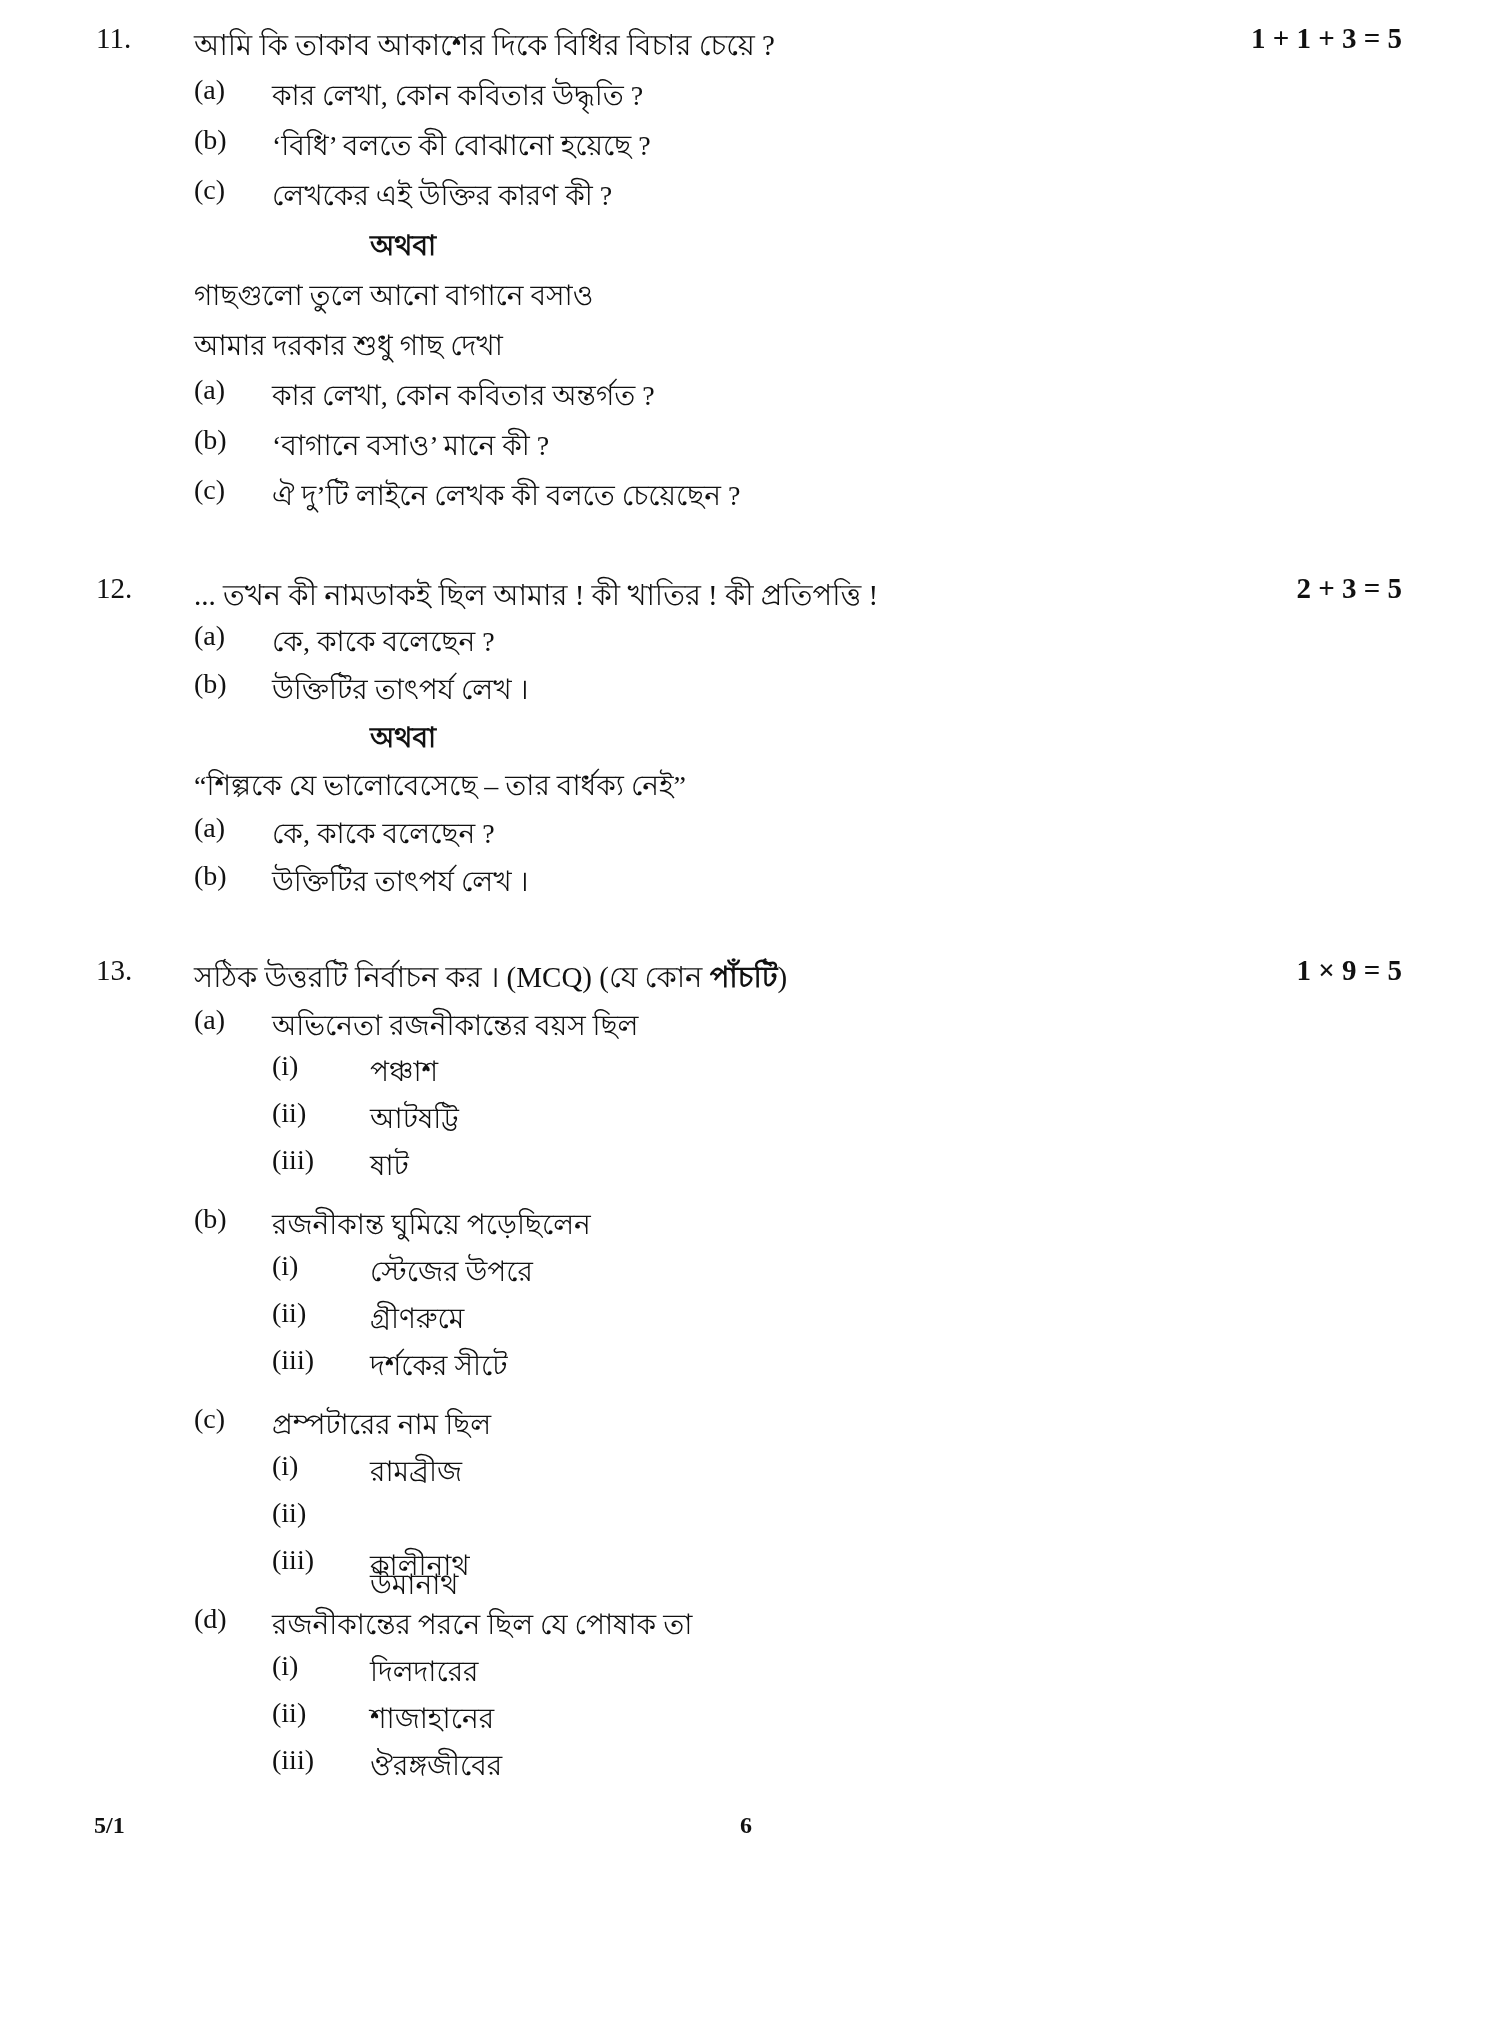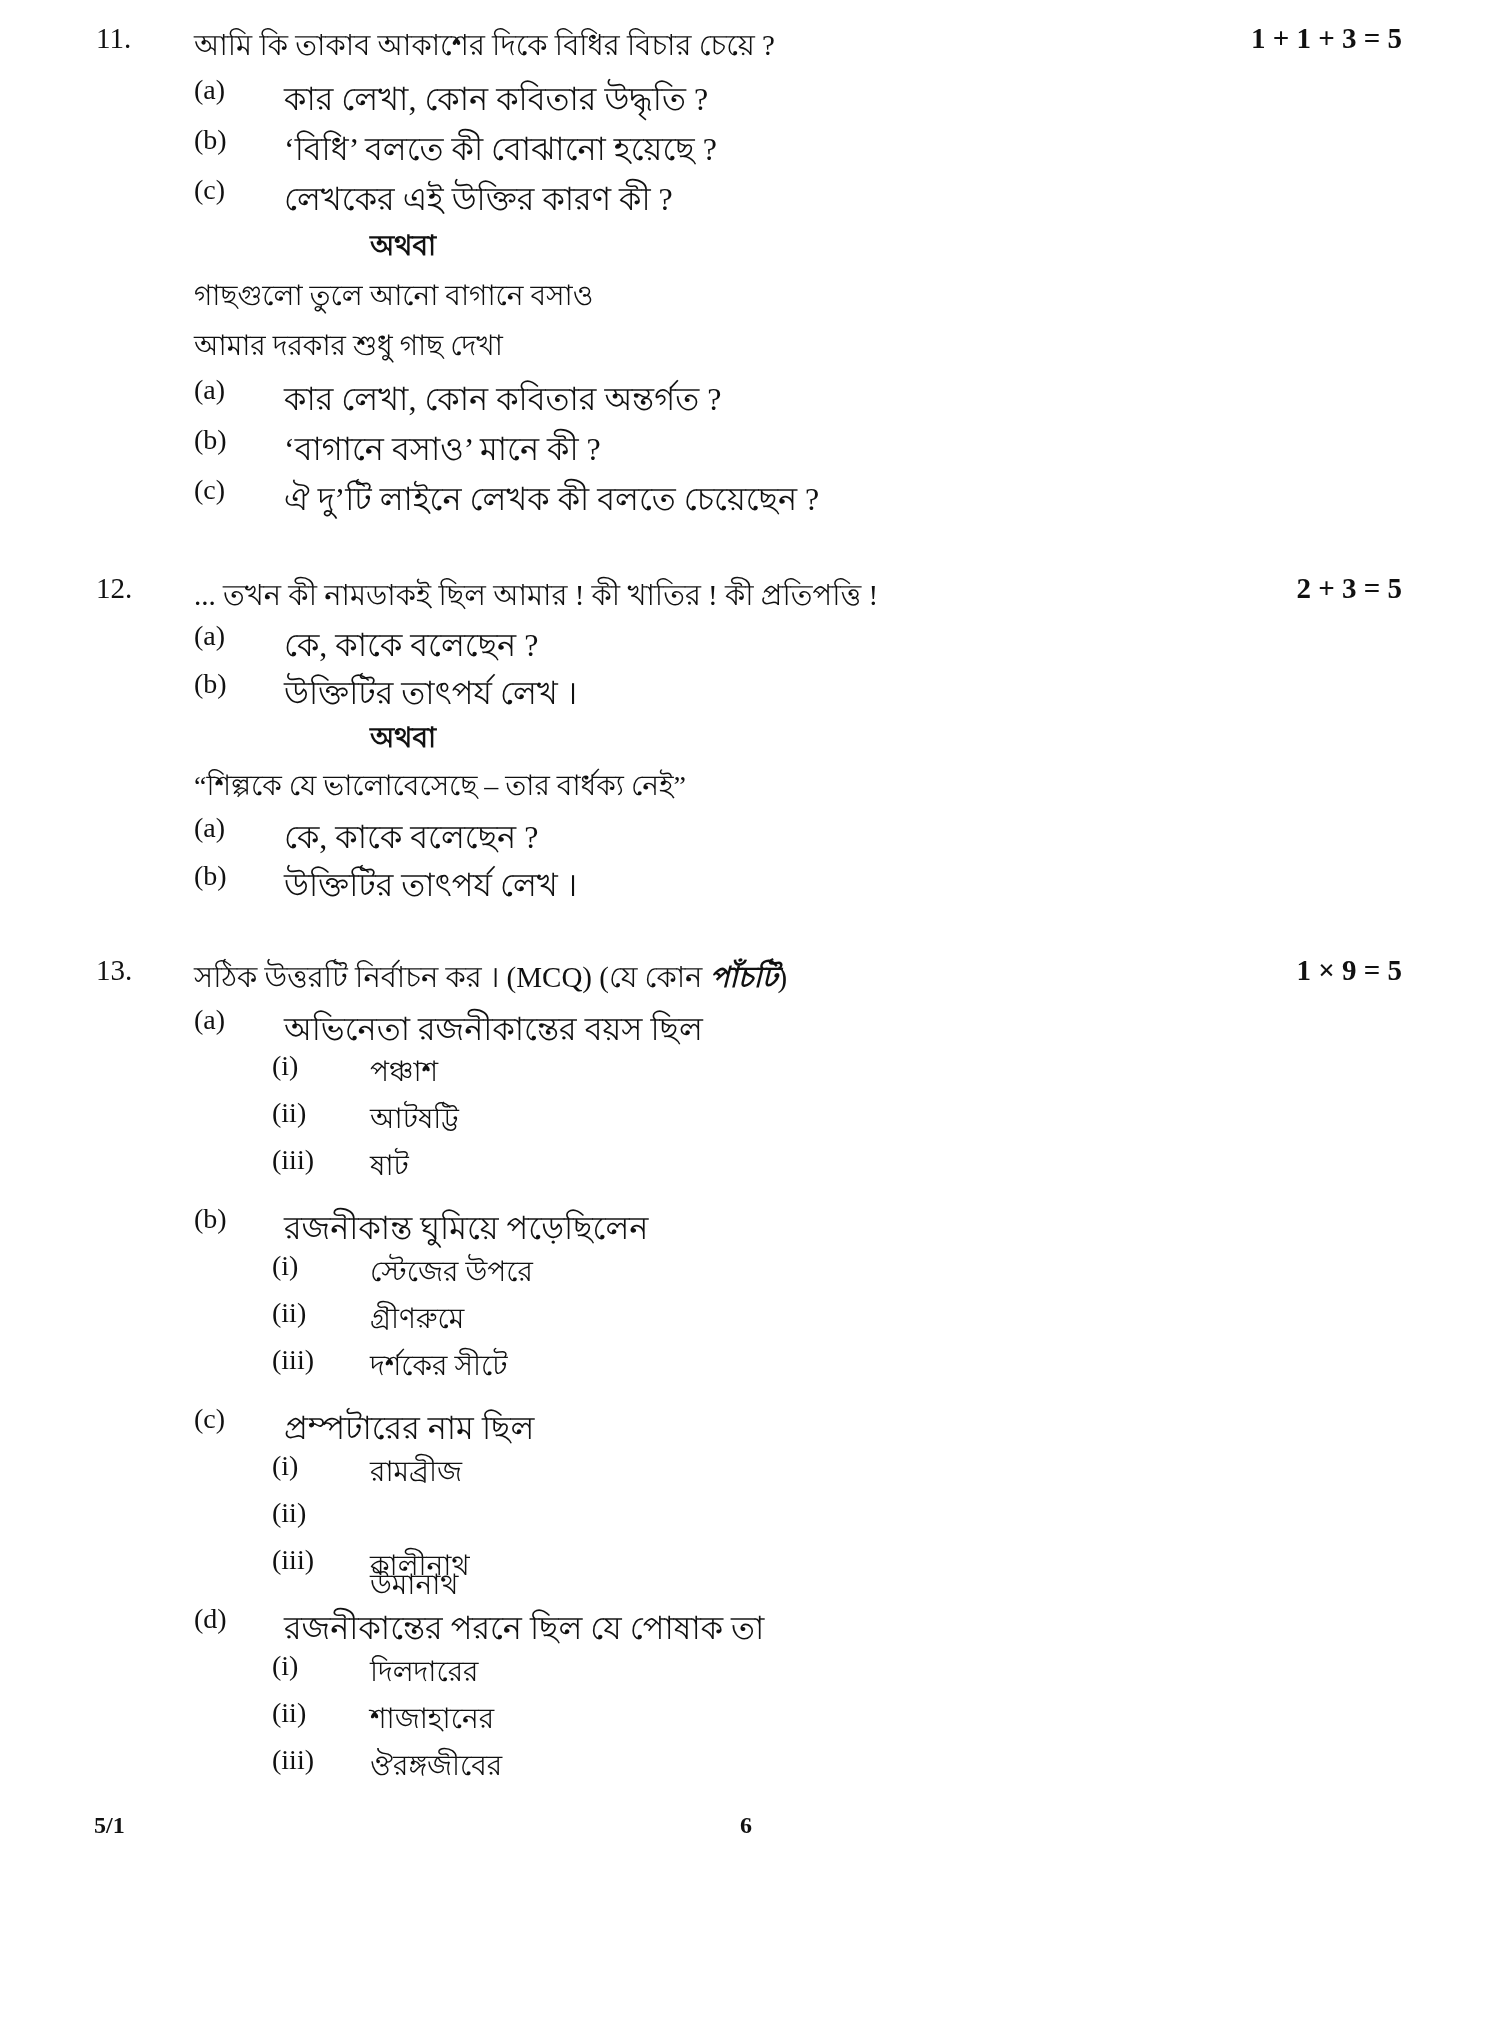--- a/index.html
+++ b/index.html
@@ -7,27 +7,27 @@
     width: 1504px; height: 2034px; position: relative; overflow: hidden;
     font-family: "Liberation Serif", "DejaVu Serif", serif;
     color: #111111;
   }
   .page { position: absolute; left: 0; top: 0; width: 1504px; height: 1660px; }
   .abs { position: absolute; white-space: nowrap; }
   .qnum { font-size: 29px; left: 96px; }
   .marks { font-size: 29px; font-weight: bold; right: 102px; }
   .stem { font-size: 29px; left: 194px; }
   .lbl { font-size: 28px; left: 194px; }
-  .sub { font-size: 32px; left: 284px; }
+  .sub { font-size: 28px; left: 272px; }
   .rlbl { font-size: 28px; left: 272px; }
   .rtxt { font-size: 28px; left: 370px; }
   .or { font-size: 28px; left: 370px; font-weight: bold; }
   .plain { font-size: 28px; left: 194px; }
   .footer { font-size: 24px; font-weight: bold; }
-  b.bold { font-weight: bold; font-style: italic; }
+  b.bold { font-weight: bold; }
 </style>
 </head>
 <body>
 
 <div class="page">
 
   <div>
     <span class="abs qnum" style="top:22px">11.</span>
     <span class="abs stem" style="top:22px">আমি কি তাকাব আকাশের দিকে বিধির বিচার চেয়ে ?</span>
     <span class="abs marks" style="top:22px">1 + 1 + 3 = 5</span>

